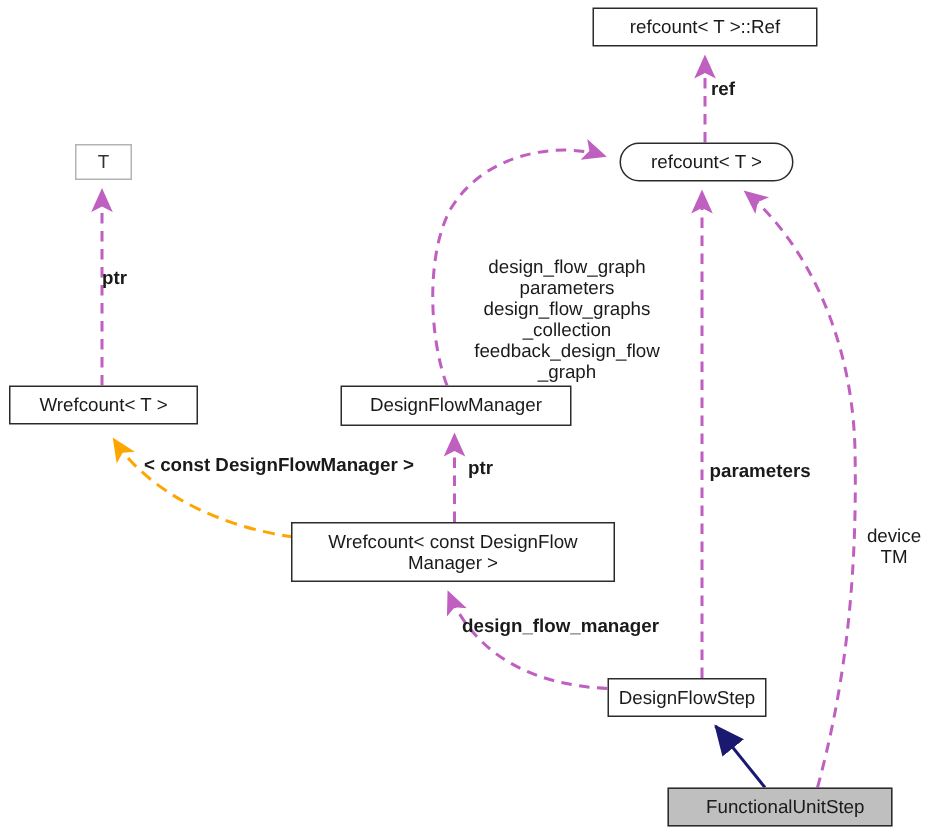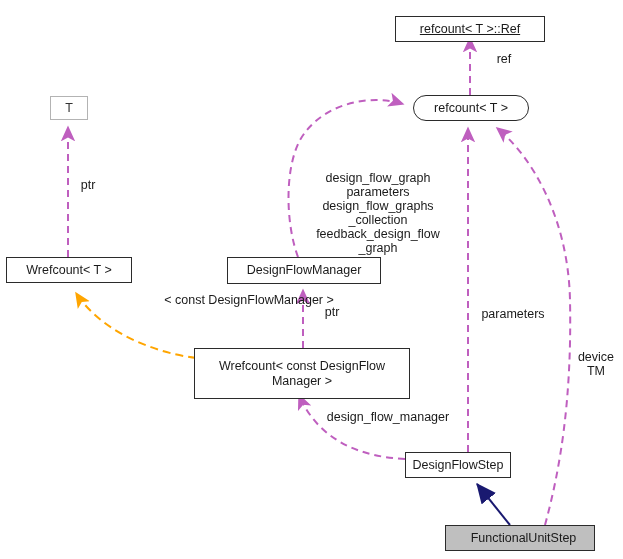--- a/index.html
+++ b/index.html
@@ -28,21 +28,21 @@
   .node.tmpl{border:1px solid #b3b3b3;color:#333333;}
   .node.highlight{background:#bfbfbf;}
   .edge-label{
     position:absolute;
     font-size:12.5px;
     color:#1a1a1a;
     line-height:1.12;
     white-space:pre-line;
     text-align:center;
   }
-  .edge-label.left{text-align:center;}
+  .edge-label.left{text-align:left;font-weight:bold;}
 </style>
 </head>
 <body>
 
 <div id="canvas">
 
   <svg id="edges" xmlns="http://www.w3.org/2000/svg">
     <defs>
       <marker id="arrow-usage" markerWidth="9" markerHeight="9" refX="7.2" refY="4" orient="auto">
         <path d="M0,0.4 L8,4 L0,7.6 L1.9,4 Z" fill="#bf5fbf"></path>
@@ -85,49 +85,49 @@
 
     <g>
       <path d="M545,525 C560,470 572,400 570,300 C568,215 530,155 497,128" fill="none" stroke="#bf5fbf" stroke-width="2" stroke-dasharray="7,5" marker-end="url(#arrow-usage)"></path>
     </g>
 
     <g>
       <line x1="510" y1="525" x2="477" y2="484" stroke="#191970" stroke-width="2" marker-end="url(#arrow-inherit)"></line>
     </g>
   </svg>
 
-  <div class="node" style="left:395px;top:16px;width:150px;height:26px;text-decoration:underline;">refcount&lt; T &gt;::Ref</div>
+  <div class="node" style="left:395px;top:5px;width:150px;height:26px;">refcount&lt; T &gt;::Ref</div>
 
   <div class="node" style="left:413px;top:95px;width:116px;height:26px;border-radius:13px;">refcount&lt; T &gt;</div>
 
   <div class="node tmpl" style="left:50px;top:96px;width:38px;height:24px;">T</div>
 
   <div class="node" style="left:6px;top:257px;width:126px;height:26px;">Wrefcount&lt; T &gt;</div>
 
   <div class="node" style="left:227px;top:257px;width:154px;height:27px;">DesignFlowManager</div>
 
-  <div class="node" style="left:194px;top:348px;width:216px;height:51px;">Wrefcount&lt; const DesignFlow
+  <div class="node" style="left:194px;top:348px;width:216px;height:40px;">Wrefcount&lt; const DesignFlow
 Manager &gt;</div>
 
   <div class="node" style="left:405px;top:452px;width:106px;height:26px;">DesignFlowStep</div>
 
   <div class="node highlight" style="left:445px;top:525px;width:150px;height:26px;padding-left:7px;">FunctionalUnitStep</div>
 
   <div class="edge-label left" style="left:474px;top:52px;width:60px;">ref</div>
 
   <div class="edge-label left" style="left:68px;top:178px;width:40px;">ptr</div>
 
   <div class="edge-label" style="left:302px;top:143px;width:152px;margin-top:28px;">design_flow_graph
 parameters
 design_flow_graphs
 _collection
 feedback_design_flow
 _graph</div>
 
-  <div class="edge-label left" style="left:96px;top:293px;width:210px;margin-left:48px;">&lt; const DesignFlowManager &gt;</div>
+  <div class="edge-label left" style="left:96px;top:303px;width:210px;">&lt; const DesignFlowManager &gt;</div>
 
   <div class="edge-label left" style="left:312px;top:305px;width:40px;">ptr</div>
 
   <div class="edge-label left" style="left:308px;top:410px;width:160px;">design_flow_manager</div>
 
   <div class="edge-label left" style="left:473px;top:307px;width:80px;">parameters</div>
 
   <div class="edge-label" style="left:572px;top:350px;width:48px;">device
 TM</div>
 

